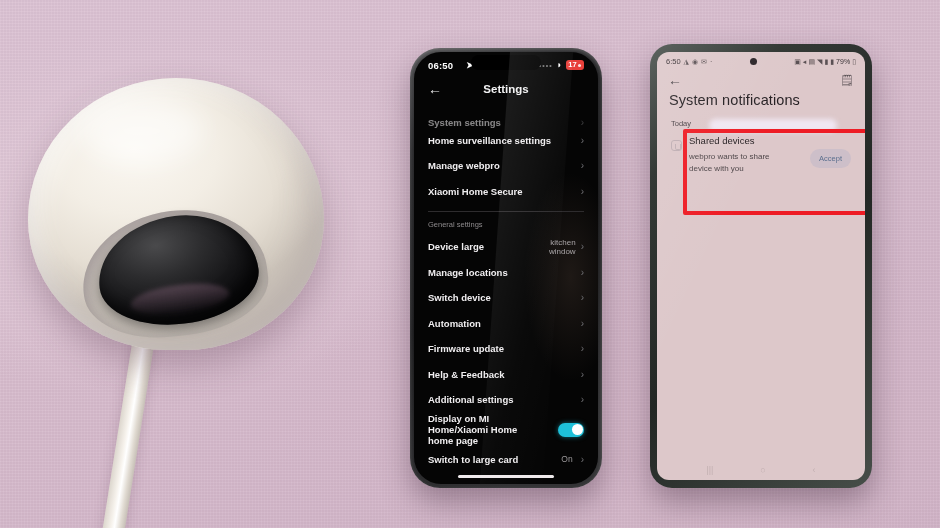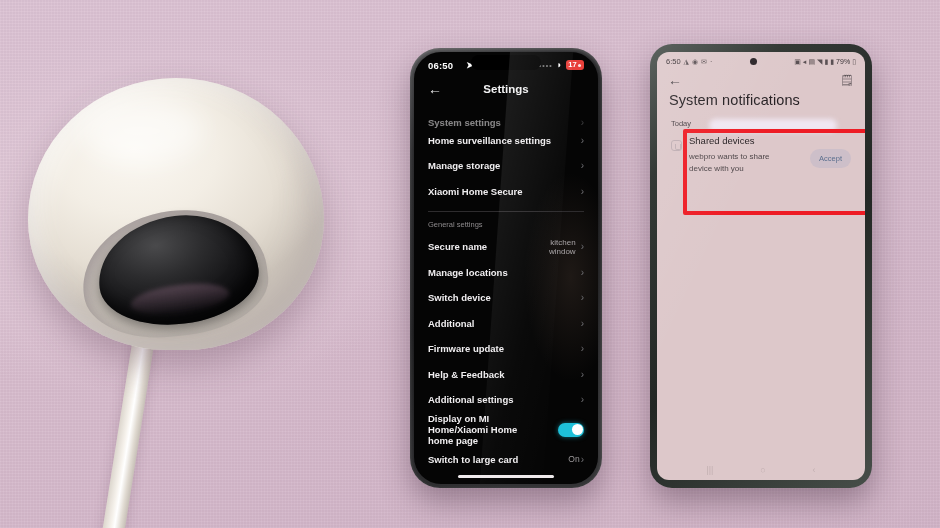--- a/index.html
+++ b/index.html
@@ -261,48 +261,48 @@
       <div class="ip-row clipped">
         <span class="label">System settings</span>
         <span class="chev">›</span>
       </div>
 
       <div class="ip-row">
         <span class="label">Home surveillance settings</span>
         <span class="chev">›</span>
       </div>
       <div class="ip-row">
-        <span class="label">Manage storage</span>
+        <span class="label">Manage webpro</span>
         <span class="chev">›</span>
       </div>
       <div class="ip-row">
         <span class="label">Xiaomi Home Secure</span>
         <span class="chev">›</span>
       </div>
 
       <div class="ip-divider"></div>
       <div class="ip-section">General settings</div>
 
       <div class="ip-row">
-        <span class="label">Secure name</span>
+        <span class="label">Device large</span>
         <span style="display:flex;align-items:center;gap:5px">
           <span class="val">kitchen window</span>
           <span class="chev">›</span>
         </span>
       </div>
       <div class="ip-row">
         <span class="label">Manage locations</span>
         <span class="chev">›</span>
       </div>
       <div class="ip-row">
         <span class="label">Switch device</span>
         <span class="chev">›</span>
       </div>
       <div class="ip-row">
-        <span class="label">Additional</span>
+        <span class="label">Automation</span>
         <span class="chev">›</span>
       </div>
       <div class="ip-row">
         <span class="label">Firmware update</span>
         <span class="chev">›</span>
       </div>
       <div class="ip-row">
         <span class="label">Help &amp; Feedback</span>
         <span class="chev">›</span>
       </div>
@@ -313,21 +313,21 @@
 
       <div class="ip-row two-line" style="min-height:31px">
         <span class="label">Display on MI Home/Xiaomi Home home page</span>
         <span class="toggle">
           <span class="knob"></span>
         </span>
       </div>
 
       <div class="ip-row">
         <span class="label">Switch to large card</span>
-        <span style="display:flex;align-items:center;gap:1px">
+        <span style="display:flex;align-items:center;gap:8px">
           <span class="onval">On</span>
           <span class="chev">›</span>
         </span>
       </div>
     </div>
 
     <div class="ip-home"></div>
   </div>
 </div>
 

